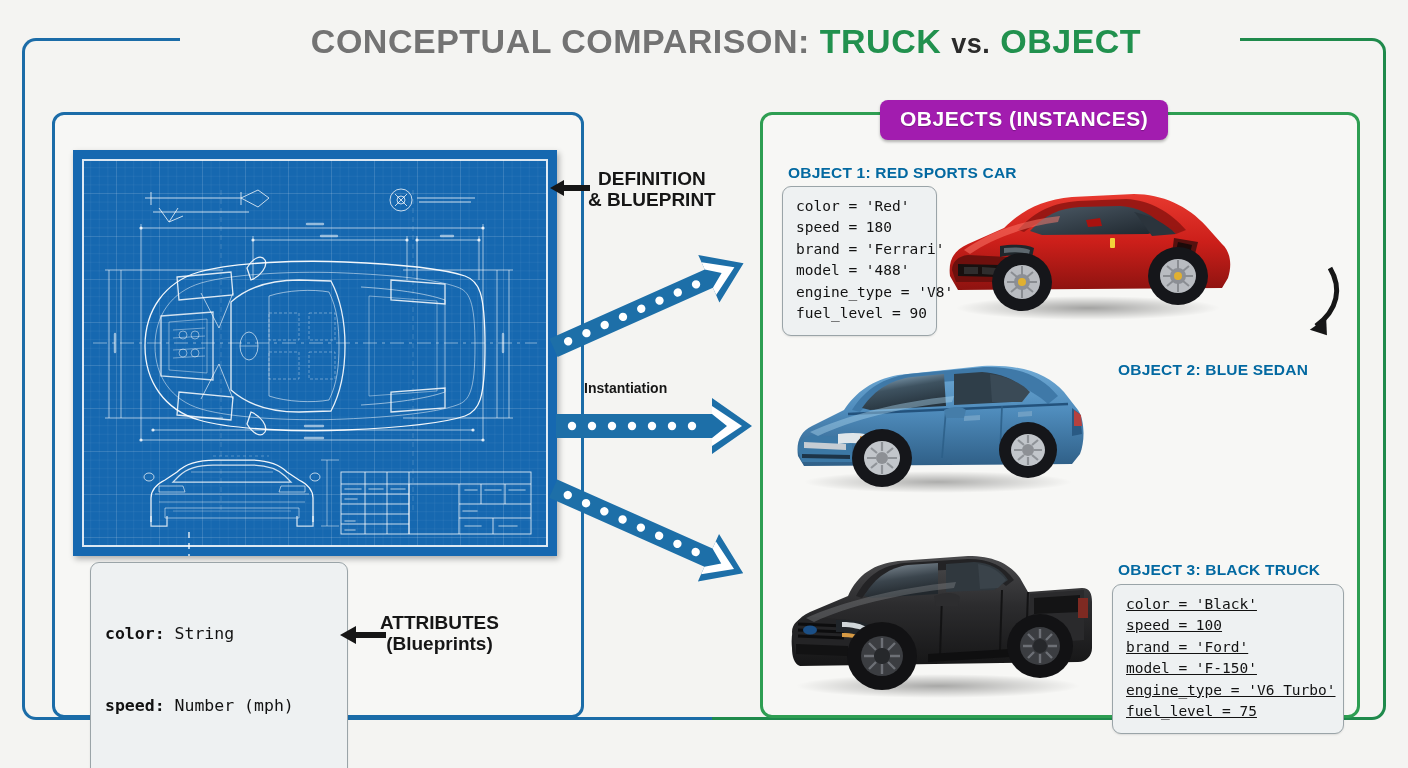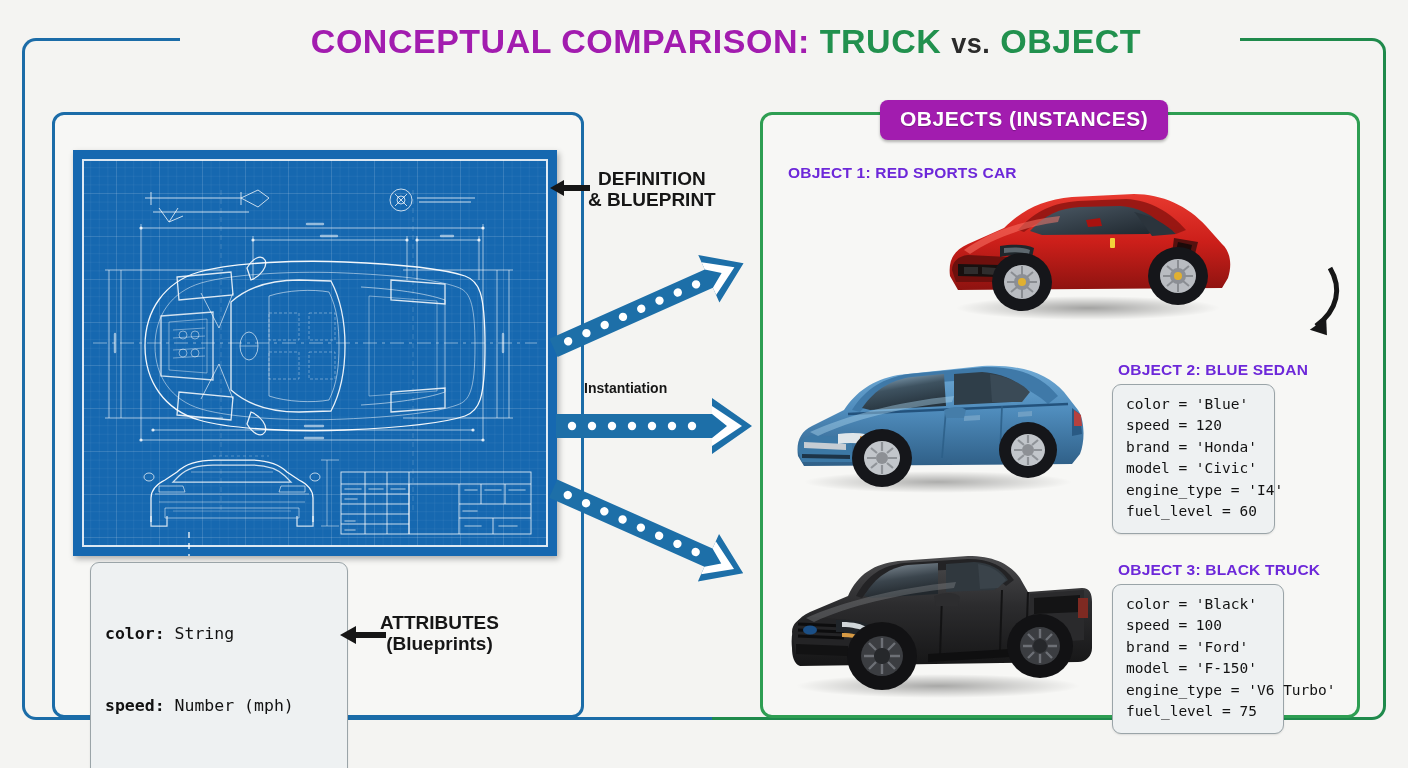--- a/index.html
+++ b/index.html
@@ -35,21 +35,21 @@
     background: #f4f4f2;
   }
 
   
   .title {
     position: absolute; top: 22px; left: 0; width: 100%;
     text-align: center;
     font-size: 34px; font-weight: bold; letter-spacing: 0.5px;
     white-space: nowrap;
   }
-  .t-blue { color: #a21caf; margin-left: 44px; }
+  .t-blue { color: #737373; margin-left: 44px; }
   .t-green { color: #21914e; }
   .t-dark { color: #2b2b2b; font-size: 27px; }
 
   
   .card {
     position: absolute;
     background: #f7f7f5;
     border-radius: 12px;
   }
   .card-class {
@@ -101,21 +101,21 @@
   }
   .attrbox {
     left: 90px; top: 562px; width: 258px;
     font-size: 16.5px; line-height: 1.47;
     padding: 10px 14px 11px;
   }
   .attrbox .k { font-weight: bold; }
 
   .obj-title {
     position: absolute;
-    font-weight: bold; font-size: 15.5px; color: #6d28d9;
+    font-weight: bold; font-size: 15.5px; color: #0369a1;
     letter-spacing: 0.2px; white-space: nowrap;
   }
 
   
   .anno {
     position: absolute;
     font-weight: bold; color: #161616;
     text-align: center; line-height: 1.12;
     white-space: nowrap;
   }
@@ -333,20 +333,26 @@
     <div></div>
     
     
     
   </div>
 
   <div class="card card-objects"></div>
   <div class="badge badge-objects">OBJECTS (INSTANCES)</div>
 
   <div class="obj-title" style="left:788px; top:164px;">OBJECT 1: RED SPORTS CAR</div>
+  <div class="codebox" style="left:782px; top:186px; width:155px;">color = 'Red'
+speed = 180
+brand = 'Ferrari'
+model = '488'
+engine_type = 'V8'
+fuel_level = 90</div>
   <div class="abs" style="left:938px; top:172px;">
     <svg width="300" height="155" viewBox="0 0 300 155">
       <defs>
         <linearGradient id="redBody" x1="0" y1="0" x2="0" y2="1">
           <stop offset="0" stop-color="#e8392f"></stop>
             <stop offset="0.5" stop-color="#cc1f1a"></stop>
           <stop offset="1" stop-color="#8e1310"></stop>
         </linearGradient>
         <linearGradient id="glassG" x1="0" y1="0" x2="1" y2="1">
           <stop offset="0" stop-color="#4c5a66"></stop>
@@ -405,26 +411,20 @@
         </g>
       </g>
 
       <path d="M148 48 L162 46 L164 54 L150 55 Z" fill="#a8120f"></path>
 
       <rect x="172" y="66" width="5" height="10" rx="1" fill="#f2d23a"></rect>
     </svg>
   </div>
 
   <div class="obj-title" style="left:1118px; top:361px;">OBJECT 2: BLUE SEDAN</div>
-  <div class="codebox" style="left:1112px; top:384px; width:163px;">color = 'Blue'
-speed = 120
-brand = 'Honda'
-model = 'Civic'
-engine_type = 'I4'
-fuel_level = 60</div>
   <div class="abs" style="left:786px; top:358px;">
     <svg width="302" height="140" viewBox="0 0 302 140">
       <defs>
         <linearGradient id="blueBody" x1="0" y1="0" x2="0" y2="1">
           <stop offset="0" stop-color="#6fa9d4"></stop>
             <stop offset="0.45" stop-color="#4f8cbc"></stop>
           <stop offset="1" stop-color="#2f5f87"></stop>
         </linearGradient>
         <linearGradient id="glassB" x1="0" y1="0" x2="0.4" y2="1">
           <stop offset="0" stop-color="#9fc0d8"></stop>
@@ -489,21 +489,21 @@
         <ellipse cx="242" cy="92" rx="6" ry="6" fill="#8d9095"></ellipse>
         <g stroke="#8f9398" stroke-width="2.2">
           <path d="M242 77 L242 85 M242 99 L242 107 M228 92 L236 92 M248 92 L256 92"></path>
           <path d="M232 82 L238 87 M246 97 L252 102 M252 82 L246 87 M238 97 L232 102"></path>
         </g>
       </g>
     </svg>
   </div>
 
   <div class="obj-title" style="left:1118px; top:561px;">OBJECT 3: BLACK TRUCK</div>
-  <div class="codebox" style="left:1112px; top:584px; width:172px;">color = 'Black'
+  <div class="codebox" style="left:1112px; top:584px; width:232px;text-decoration:underline;">color = 'Black'
 speed = 100
 brand = 'Ford'
 model = 'F-150'
 engine_type = 'V6 Turbo'
 fuel_level = 75</div>
   <div class="abs" style="left:778px; top:552px;">
     <svg width="320" height="150" viewBox="0 0 320 150">
       <defs>
         <linearGradient id="blackBody" x1="0" y1="0" x2="0" y2="1">
           <stop offset="0" stop-color="#4a4a4c"></stop>

